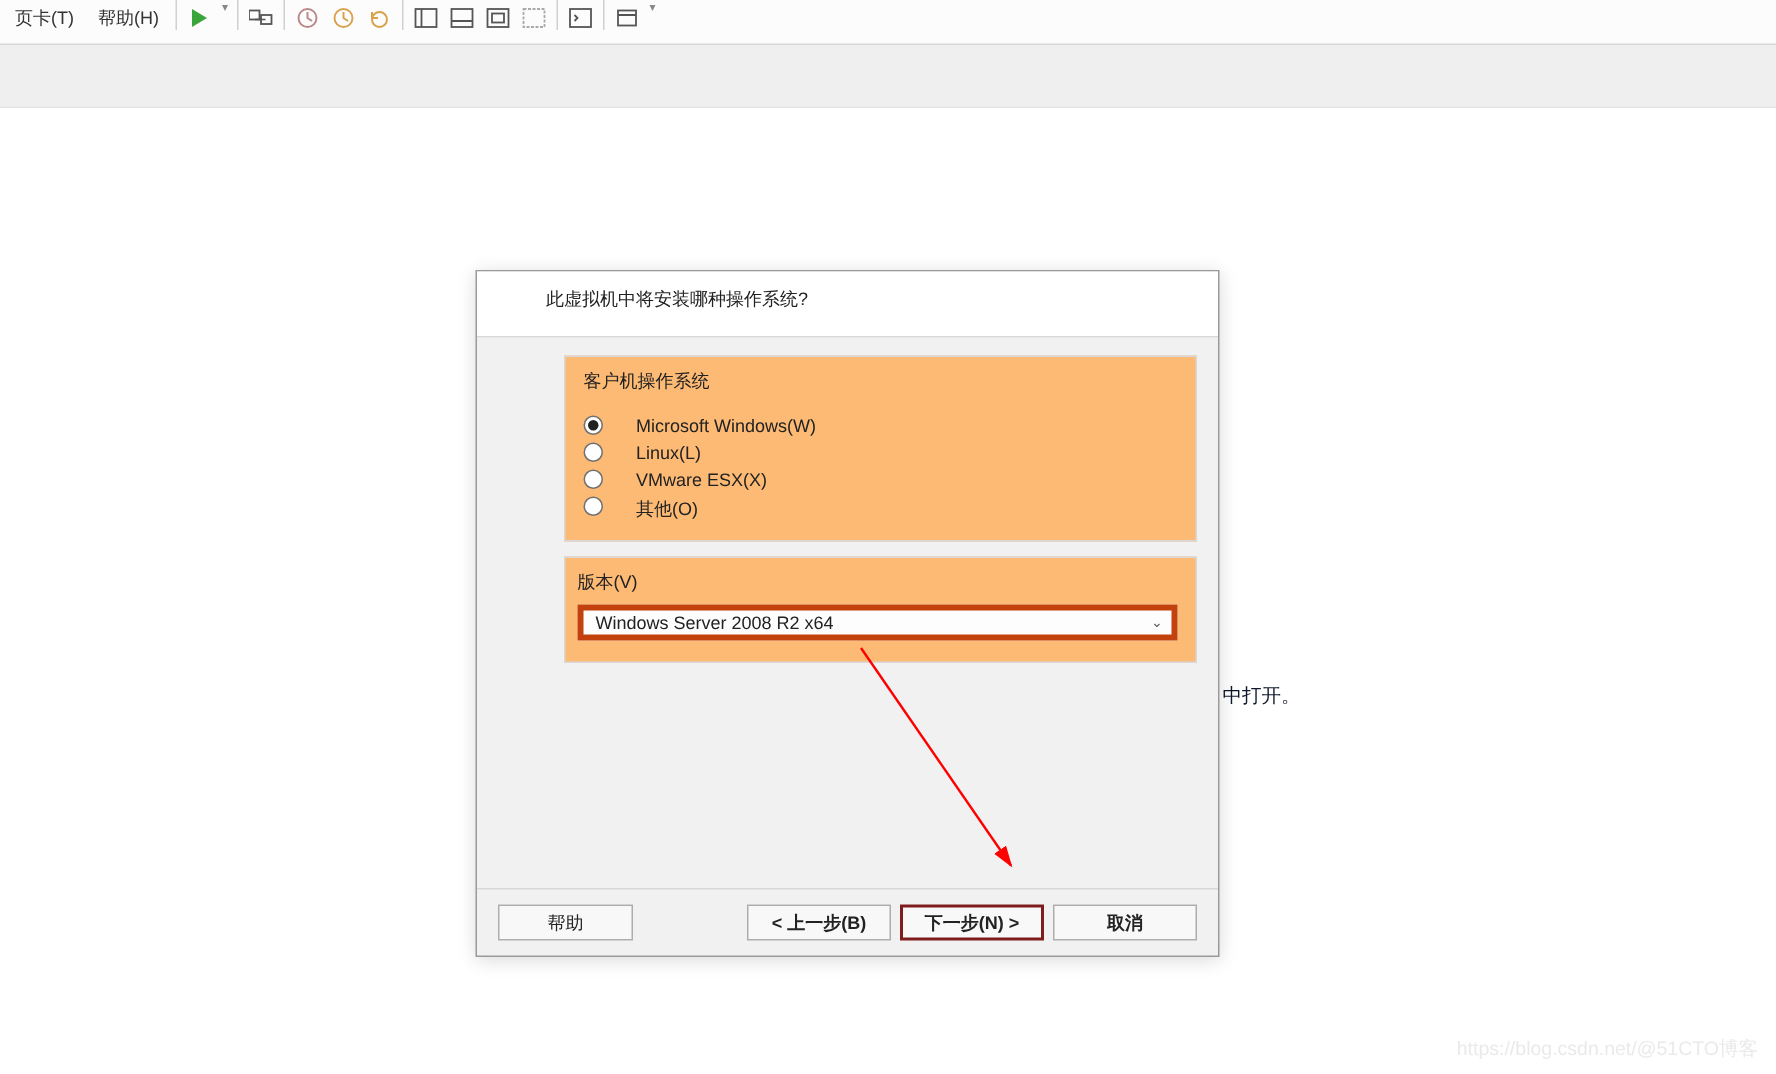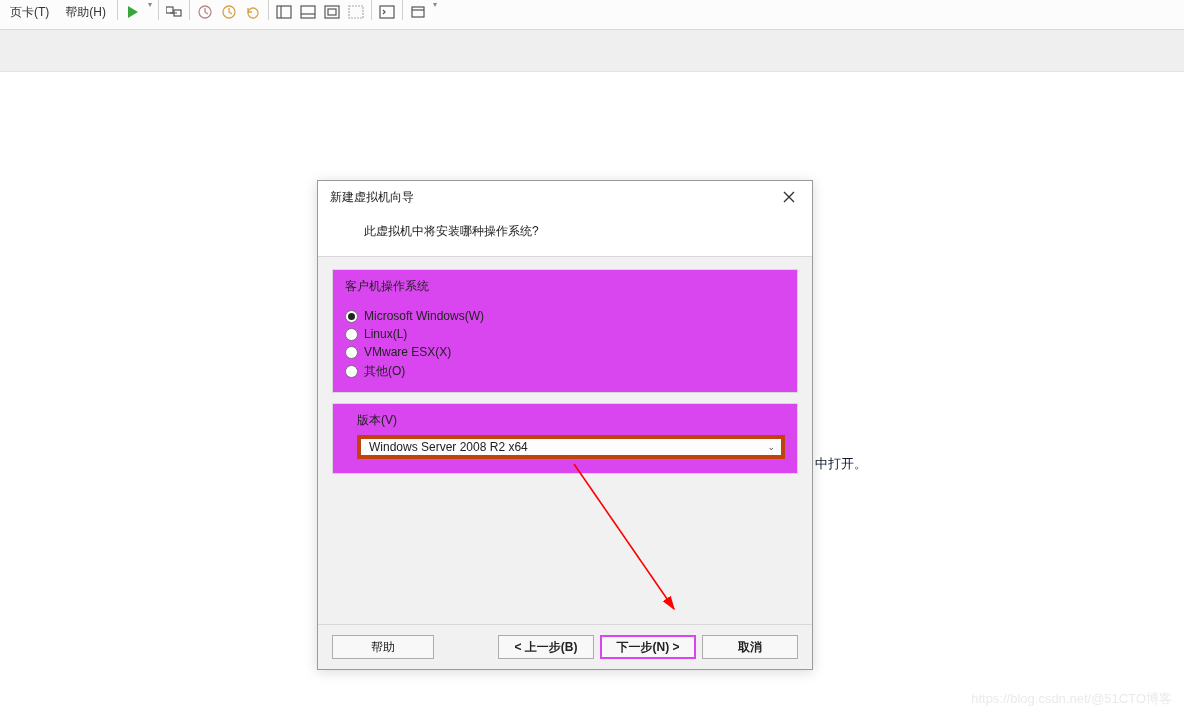--- a/index.html
+++ b/index.html
@@ -125,36 +125,37 @@
       color: #222;
       padding-left: 18px;
     }
     
     .content-area {
       padding: 12px 14px 10px 14px;
     }
     
     .group {
       border: 1px solid #d8d8d8;
-      background: #d946ef;
+      background: #fdba74;
       padding: 8px 12px 10px 12px;
       margin-bottom: 10px;
       position: relative;
+      margin-left: 44px;
     }
     .group-inner-label {
       font-size: 12px;
       color: #222;
       margin-bottom: 6px;
     }
     
     .radio-row {
       display: flex;
-      align-items: center;
+      align-items: flex-start;
       padding: 2px 0;
-      gap: 6px;
+      gap: 22px;
       font-size: 12px;
       color: #222;
     }
     .radio {
       width: 13px;
       height: 13px;
       border: 1px solid #707070;
       border-radius: 50%;
       background: #fff;
       display: flex;
@@ -163,21 +164,21 @@
     }
     .radio.selected::after {
       content: "";
       width: 7px;
       height: 7px;
       background: #222;
       border-radius: 50%;
     }
     
     .version-group {
-      padding: 8px 12px 14px 24px;
+      padding: 8px 12px 14px 8px;
     }
     .select-box {
       width: 100%;
       height: 24px;
       border: 4px solid #c2410c;
       background: #fdfdfd;
       display: flex;
       align-items: center;
       justify-content: space-between;
       padding: 0 6px 0 8px;
@@ -214,25 +215,25 @@
       height: 24px;
       border: 1px solid #adadad;
       background: #f8f8f8;
       display: flex;
       align-items: center;
       justify-content: center;
       font-size: 12px;
       color: #222;
       cursor: default;
     }
-    .btn-help { width: 102px; }
+    .btn-help { width: 90px; }
     .btn-spacer { flex: 1; }
     .btn-nav { width: 96px; font-weight: bold; }
     .btn-primary {
-      border: 2px solid #d946ef;
+      border: 2px solid #7f1d1d;
     }
   </style>
 </head>
 <body>
 
 <div class="toolbar">
   <span class="menu-item">页卡(T)</span>
   <span class="menu-item">帮助(H)</span>
   <div class="tb-sep"></div>
   <div class="tb-btn">
@@ -309,28 +310,20 @@
   <div class="dd-arrow">▾</div>
 </div>
 
 <div class="strip"></div>
 
 <div class="bg-text">中打开。</div>
 
 <div class="watermark">https://blog.csdn.net/@51CTO博客</div>
 
 <div class="dialog">
-  <div class="titlebar">
-    <span class="titlebar-title">新建虚拟机向导</span>
-    <div class="close-x">
-      <svg width="12" height="12" viewBox="0 0 12 12">
-          <path d="M1 1 L11 11 M11 1 L1 11" stroke="#333" stroke-width="1.4"></path>
-        </svg>
-    </div>
-  </div>
 
   <div class="header-area">
     <div class="header-sub">此虚拟机中将安装哪种操作系统?</div>
   </div>
 
   <div class="content-area">
     <div class="group">
       <div class="group-inner-label">客户机操作系统</div>
       <div style="height:6px"></div>
       <div class="radio-row">

